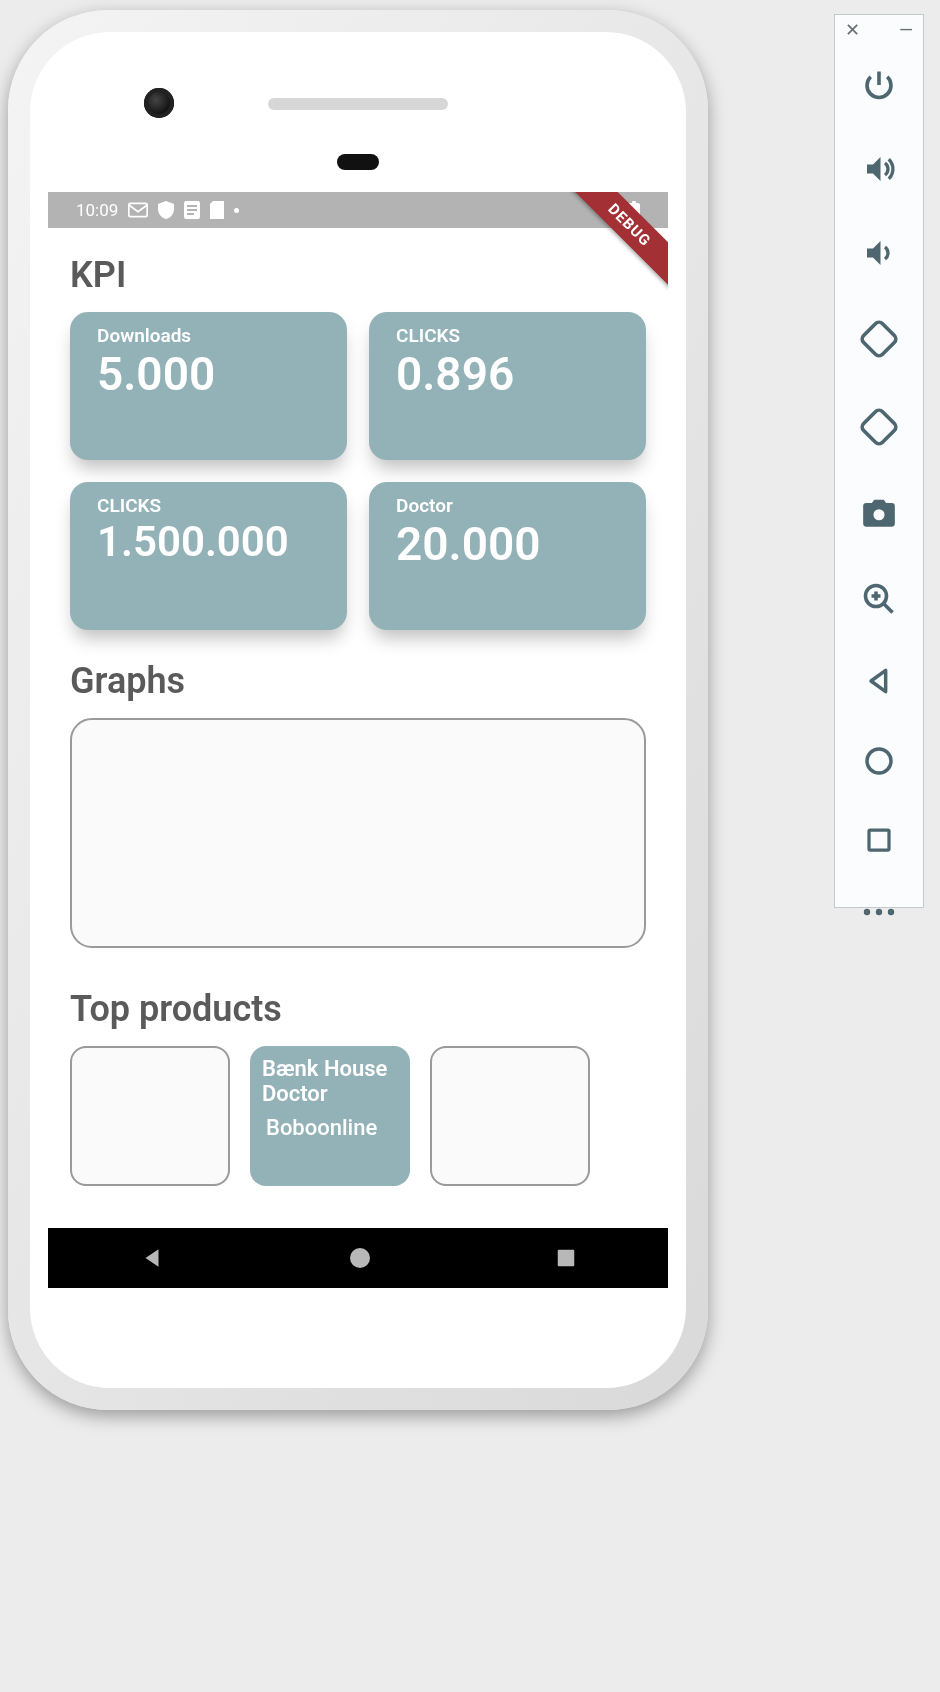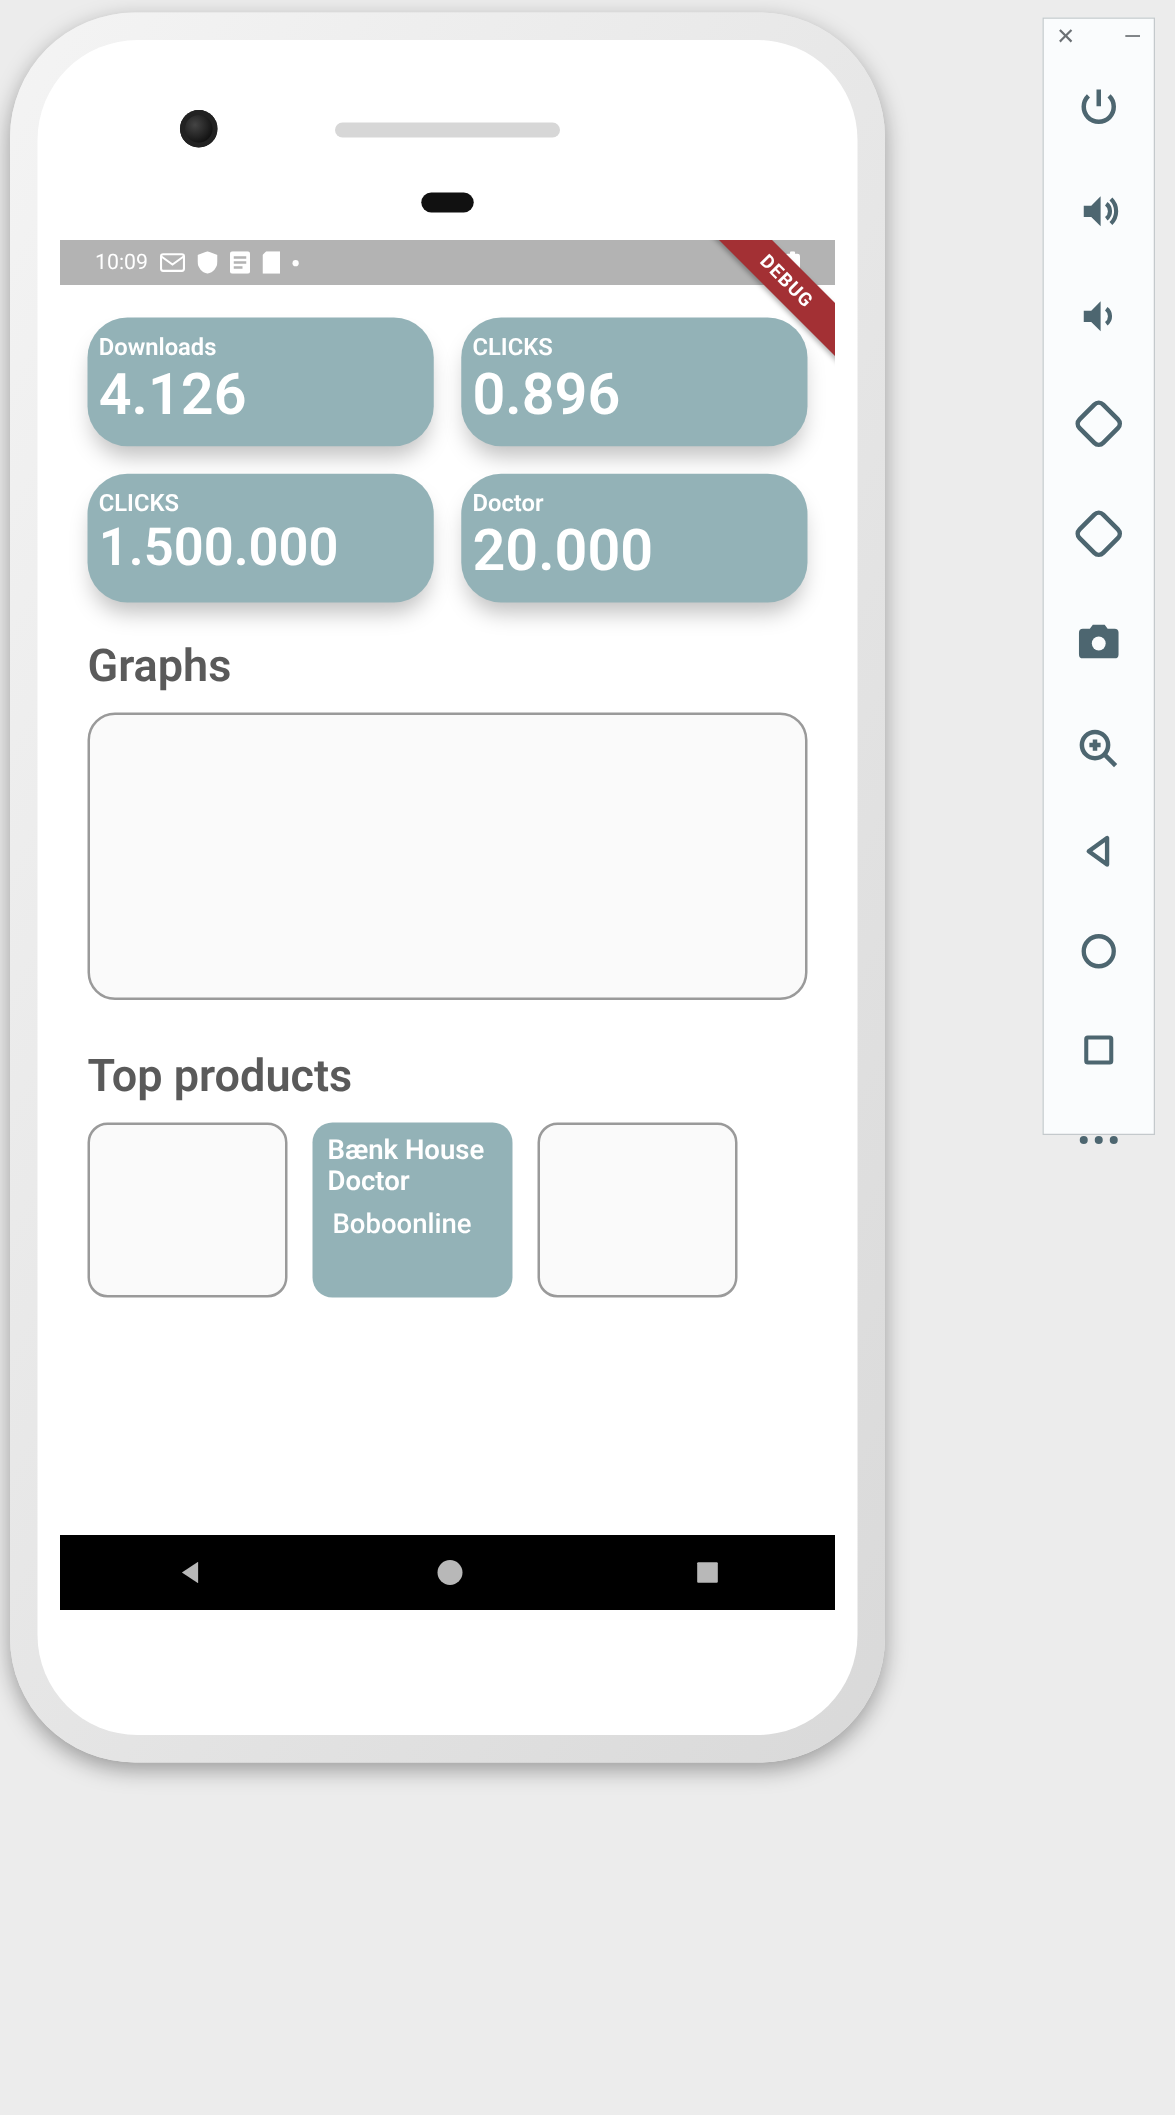--- a/index.html
+++ b/index.html
@@ -67,22 +67,22 @@
   .app-body{
     position:absolute;left:0;right:0;top:36px;bottom:60px;overflow:hidden;
     padding:26px 22px 0;
   }
   h2.section{
     margin:0 0 16px 0;font-size:36px;font-weight:600;color:var(--dark-grey);
   }
 
   .kpi-grid{display:flex;gap:22px;flex-wrap:wrap;margin-bottom:30px;}
   .kpi{
-    flex:1 1 calc(50% - 11px);min-width:240px;height:103px;border-radius:32px;
-    background:var(--teal);color:#fff;padding:12px 9px;
+    flex:1 1 calc(50% - 11px);min-width:240px;height:148px;border-radius:18px;
+    background:var(--teal);color:#fff;padding:12px 27px;
     box-shadow:0 12px 18px -4px var(--teal-shadow);
   }
   .kpi .label{font-size:19px;font-weight:600;}
   .kpi .value{font-size:46px;font-weight:600;line-height:1.1;margin-top:2px;}
   .kpi.tight .value{font-size:42px;}
 
   .graph-box{
     height:230px;border:2px solid var(--panel-border);border-radius:22px;
     background:#fafafa;margin-bottom:40px;
   }
@@ -173,25 +173,26 @@
                 <rect x="0" y="2" width="12" height="16" rx="2"></rect>
                 <rect x="4" width="4" height="3" rx="1"></rect>
               </svg>
           </span>
         </div>
       </div>
 
       <div class="ribbon">DEBUG</div>
 
       <div class="app-body">
+        <h2 class="section">KPI</h2>
 
         <div class="kpi-grid">
           <div class="kpi">
             <div class="label">Downloads</div>
-            <div class="value">4.126</div>
+            <div class="value">5.000</div>
           </div>
           <div class="kpi">
             <div class="label">CLICKS</div>
             <div class="value">0.896</div>
           </div>
           <div class="kpi tight">
             <div class="label">CLICKS</div>
             <div class="value">1.500.000</div>
           </div>
           <div class="kpi">

